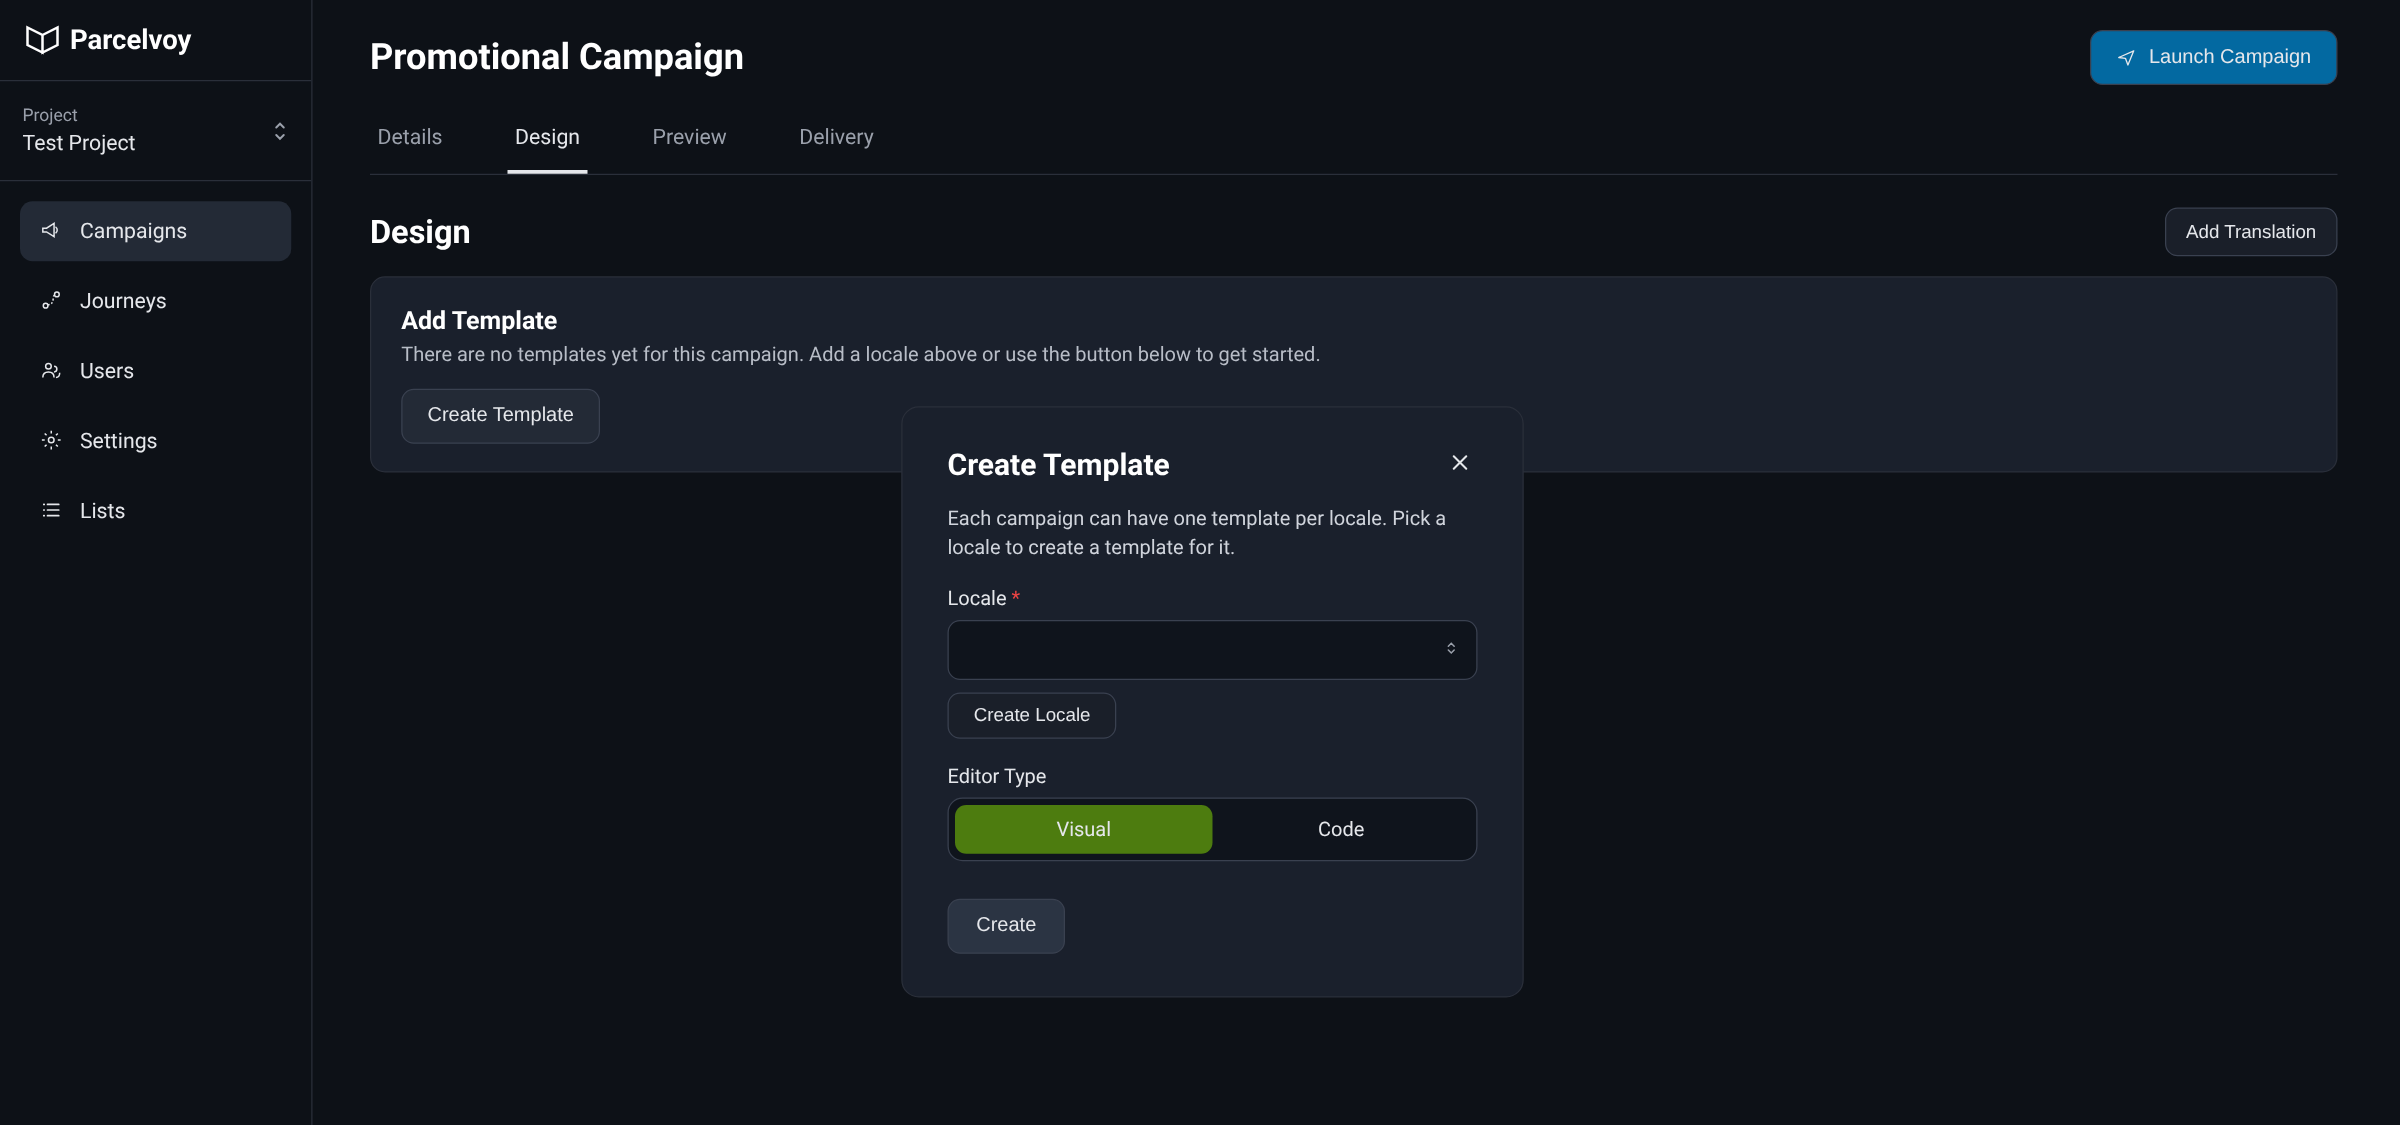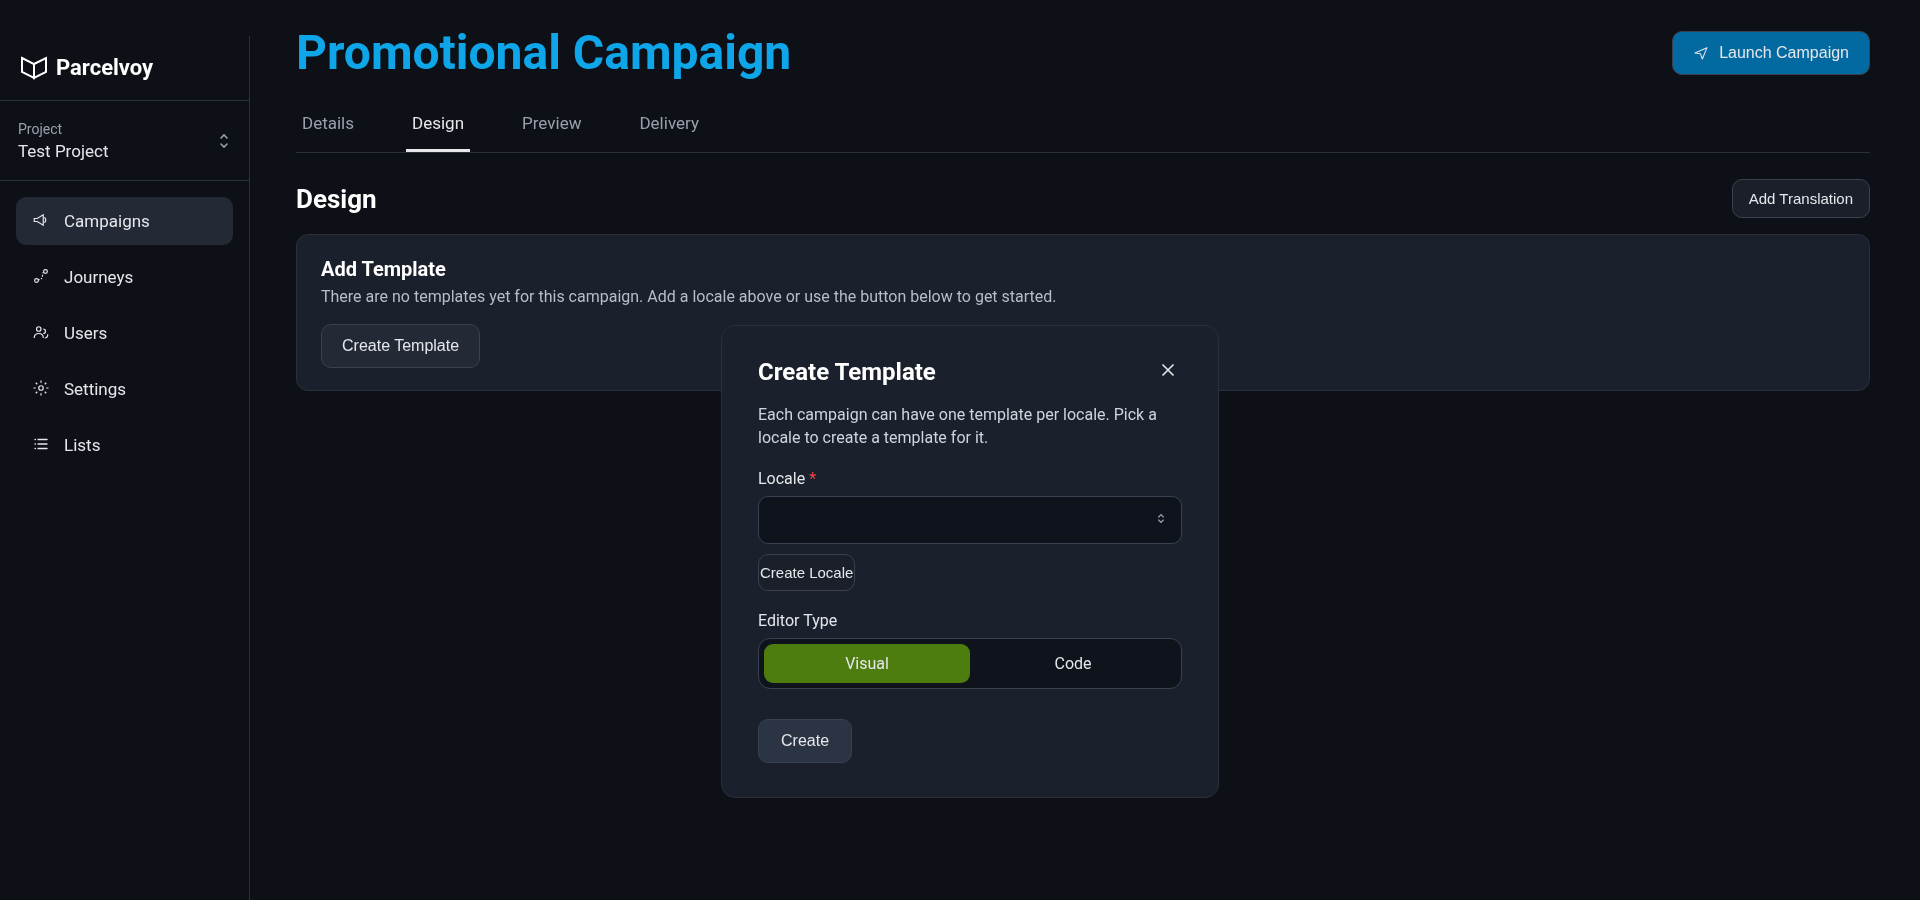--- a/index.html
+++ b/index.html
@@ -10,21 +10,20 @@
   width: 1920px;
   height: 900px;
   overflow: hidden;
   display: flex;
 }
 .sidebar {
   width: 250px;
   border-right: 1px solid #2a2f3a;
   display: flex;
   flex-direction: column;
-  margin-top: 36px;
 }
 .logo-row {
   height: 65px;
   display: flex;
   align-items: center;
   padding: 0 18px;
   border-bottom: 1px solid #2a2f3a;
 }
 .logo-row svg { display: block; }
 .project-sel {
@@ -55,21 +54,21 @@
   flex-direction: column;
   padding: 0 50px 0 46px;
 }
 .header-row {
   display: flex;
   align-items: center;
   justify-content: space-between;
   padding-top: 24px;
   padding-bottom: 8px;
 }
-.page-title { font-size: 48px; font-weight: 700; color: #0ea5e9; }
+.page-title { font-size: 29px; font-weight: 700; color: #ffffff; }
 .launch-btn {
   background: #0369a1;
   border: 1px solid #3a4150;
   border-radius: 10px;
   padding: 12px 20px;
   display: flex; align-items: center; gap: 10px;
   font-size: 16px; color: #e5e7eb;
   cursor: pointer;
 }
 .launch-btn svg { width: 16px; height: 16px; }
@@ -150,21 +149,21 @@
   right: 14px;
   top: 50%;
   transform: translateY(-50%);
   pointer-events: none;
 }
 .select-chevron svg { width: 14px; height: 14px; color: #9aa0ab; }
 .create-locale-btn {
   background: #1a1f29;
   border: 1px solid #3a4150;
   border-radius: 10px;
-  padding: 9px 1px;
+  padding: 9px 20px;
   font-size: 15px; color: #e5e7eb;
   cursor: pointer;
   margin-top: 10px;
 }
 .seg-ctrl {
   display: flex;
   background: #0f141c;
   border: 1px solid #3a4150;
   border-radius: 12px;
   padding: 5px;

